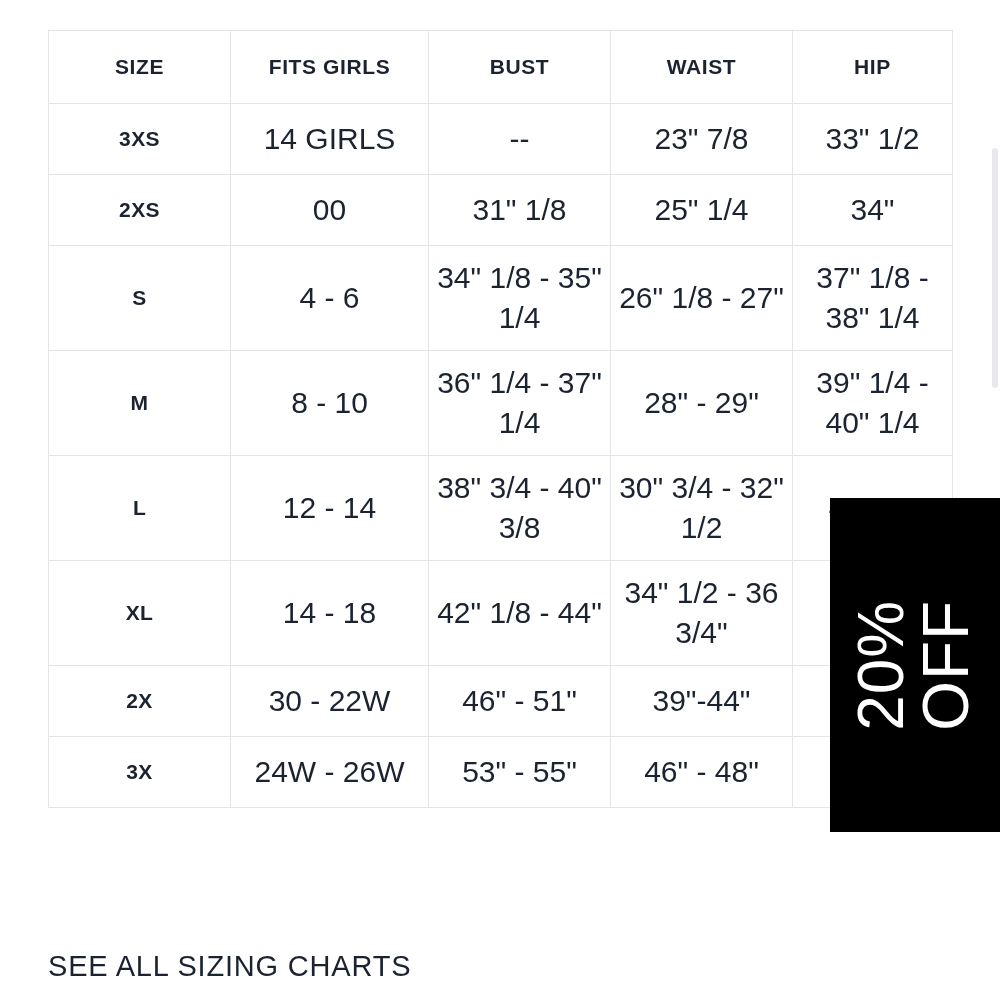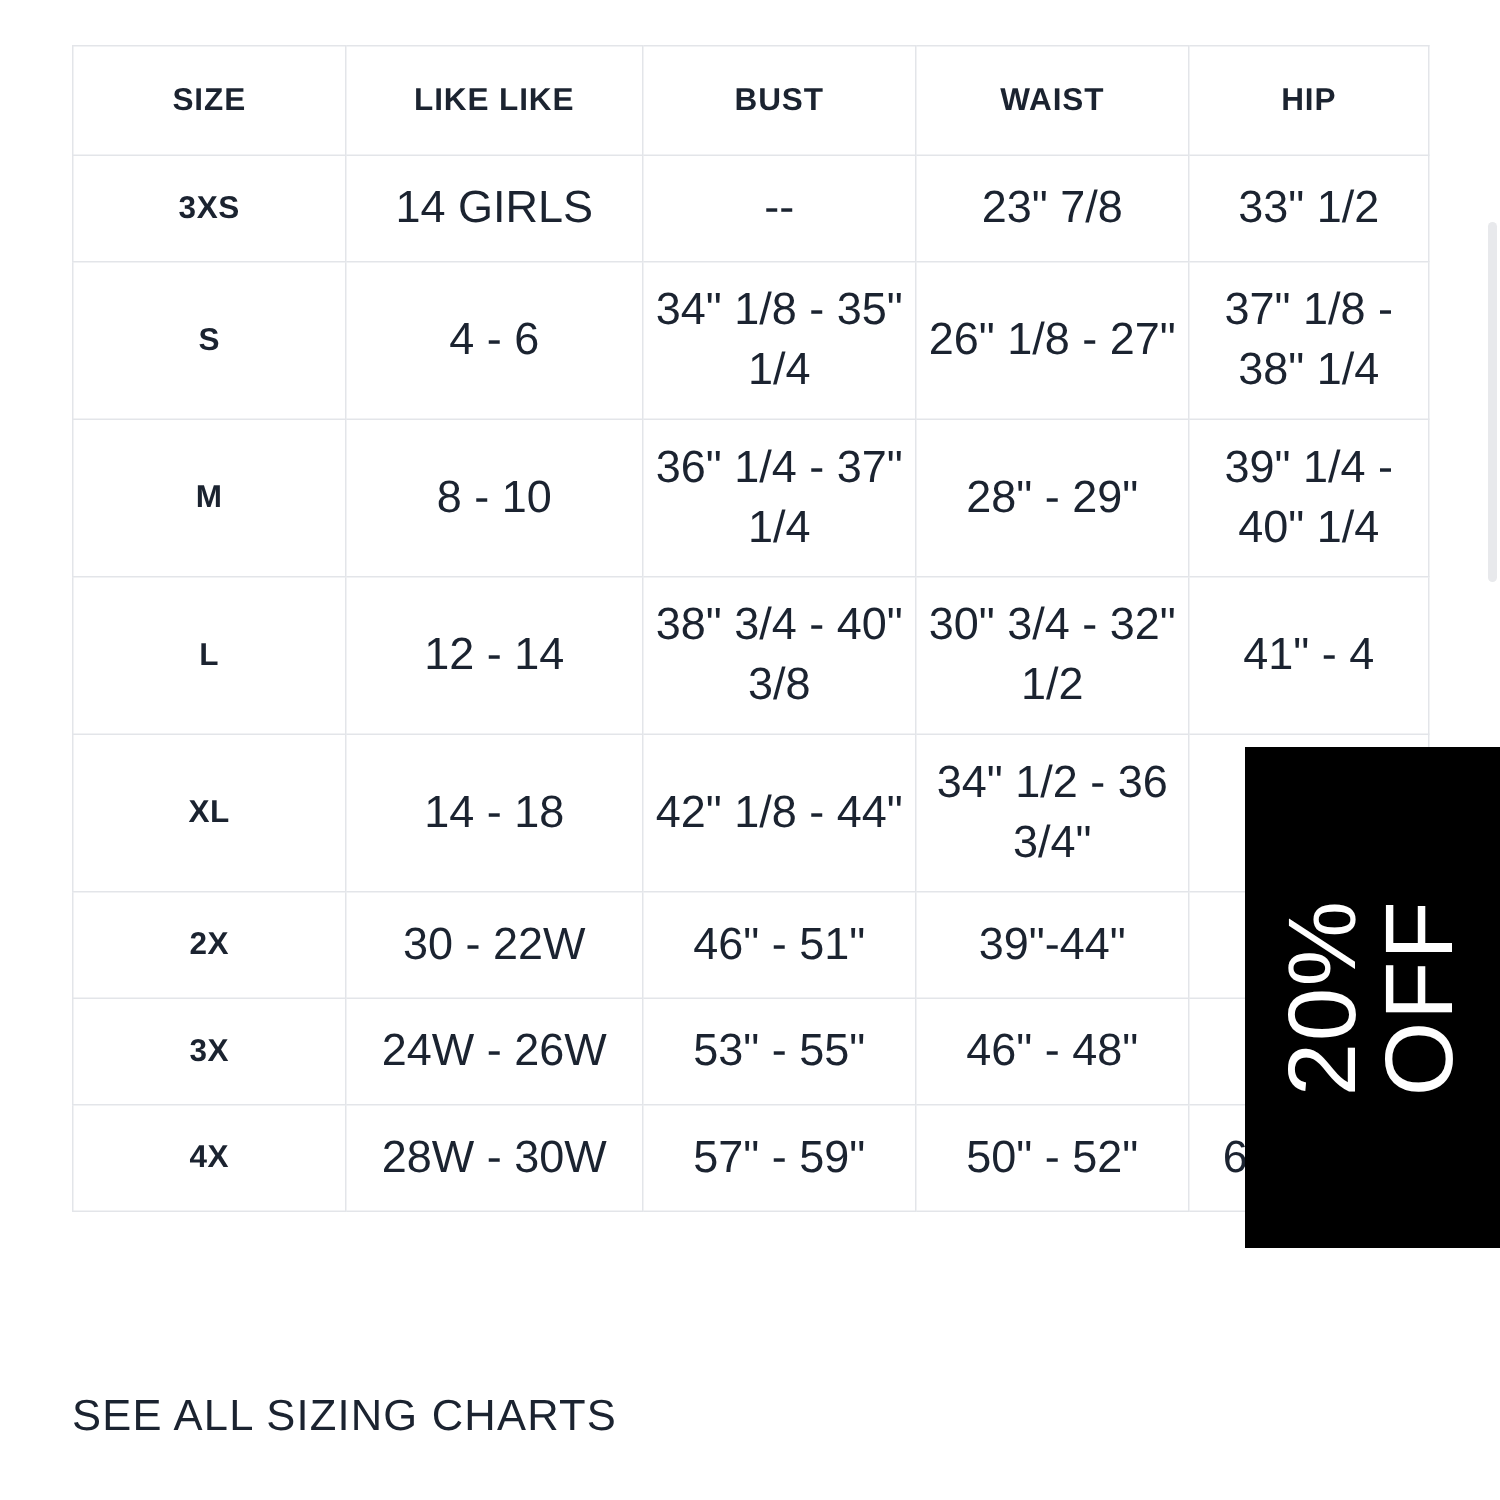--- a/index.html
+++ b/index.html
@@ -96,21 +96,21 @@
 
   .promo-badge .promo-line2 {
     display: block;
     font-size: 64px;
   }
 
   
   .footer-link {
     position: absolute;
     left: 48px;
-    top: 928px;
+    top: 950px;
     font-size: 29px;
     letter-spacing: 0.8px;
     color: #1b2330;
     text-decoration: none;
   }
 
   
   .scroll-track {
     position: absolute;
     right: 2px;
@@ -130,34 +130,41 @@
     <colgroup>
       <col class="c0">
         <col class="c1">
         <col class="c2">
         <col class="c3">
         <col class="c4">
     </colgroup>
     <thead>
       <tr>
         <th>SIZE</th>
-        <th>LIKE LIKE</th>
+        <th>FITS GIRLS</th>
         <th>BUST</th>
         <th>WAIST</th>
         <th>HIP</th>
       </tr>
     </thead>
     <tbody>
       <tr>
         <td class="size-cell">3XS</td>
         <td>14 GIRLS</td>
         <td>--</td>
         <td>23" 7/8</td>
         <td>33" 1/2</td>
       </tr>
+      <tr>
+        <td class="size-cell">2XS</td>
+        <td>00</td>
+        <td>31" 1/8</td>
+        <td>25" 1/4</td>
+        <td>34"</td>
+      </tr>
       <tr class="tall">
         <td class="size-cell">S</td>
         <td>4 - 6</td>
         <td>34" 1/8 - 35" 1/4</td>
         <td>26" 1/8 - 27"</td>
         <td>37" 1/8 - 38" 1/4</td>
       </tr>
       <tr class="tall">
         <td class="size-cell">M</td>
         <td>8 - 10</td>
@@ -185,27 +192,20 @@
         <td>46" - 51"</td>
         <td>39"-44"</td>
         <td>48</td>
       </tr>
       <tr>
         <td class="size-cell">3X</td>
         <td>24W - 26W</td>
         <td>53" - 55"</td>
         <td>46" - 48"</td>
         <td>93</td>
-      </tr>
-      <tr>
-        <td class="size-cell">4X</td>
-        <td>28W - 30W</td>
-        <td>57" - 59"</td>
-        <td>50" - 52"</td>
-        <td>62" - 64"</td>
       </tr>
     </tbody>
   </table>
 
   <div class="scroll-track"></div>
 
   <div class="promo-badge">
     <div class="promo-text">
       <span>20%</span>
       <span class="promo-line2">OFF</span>

